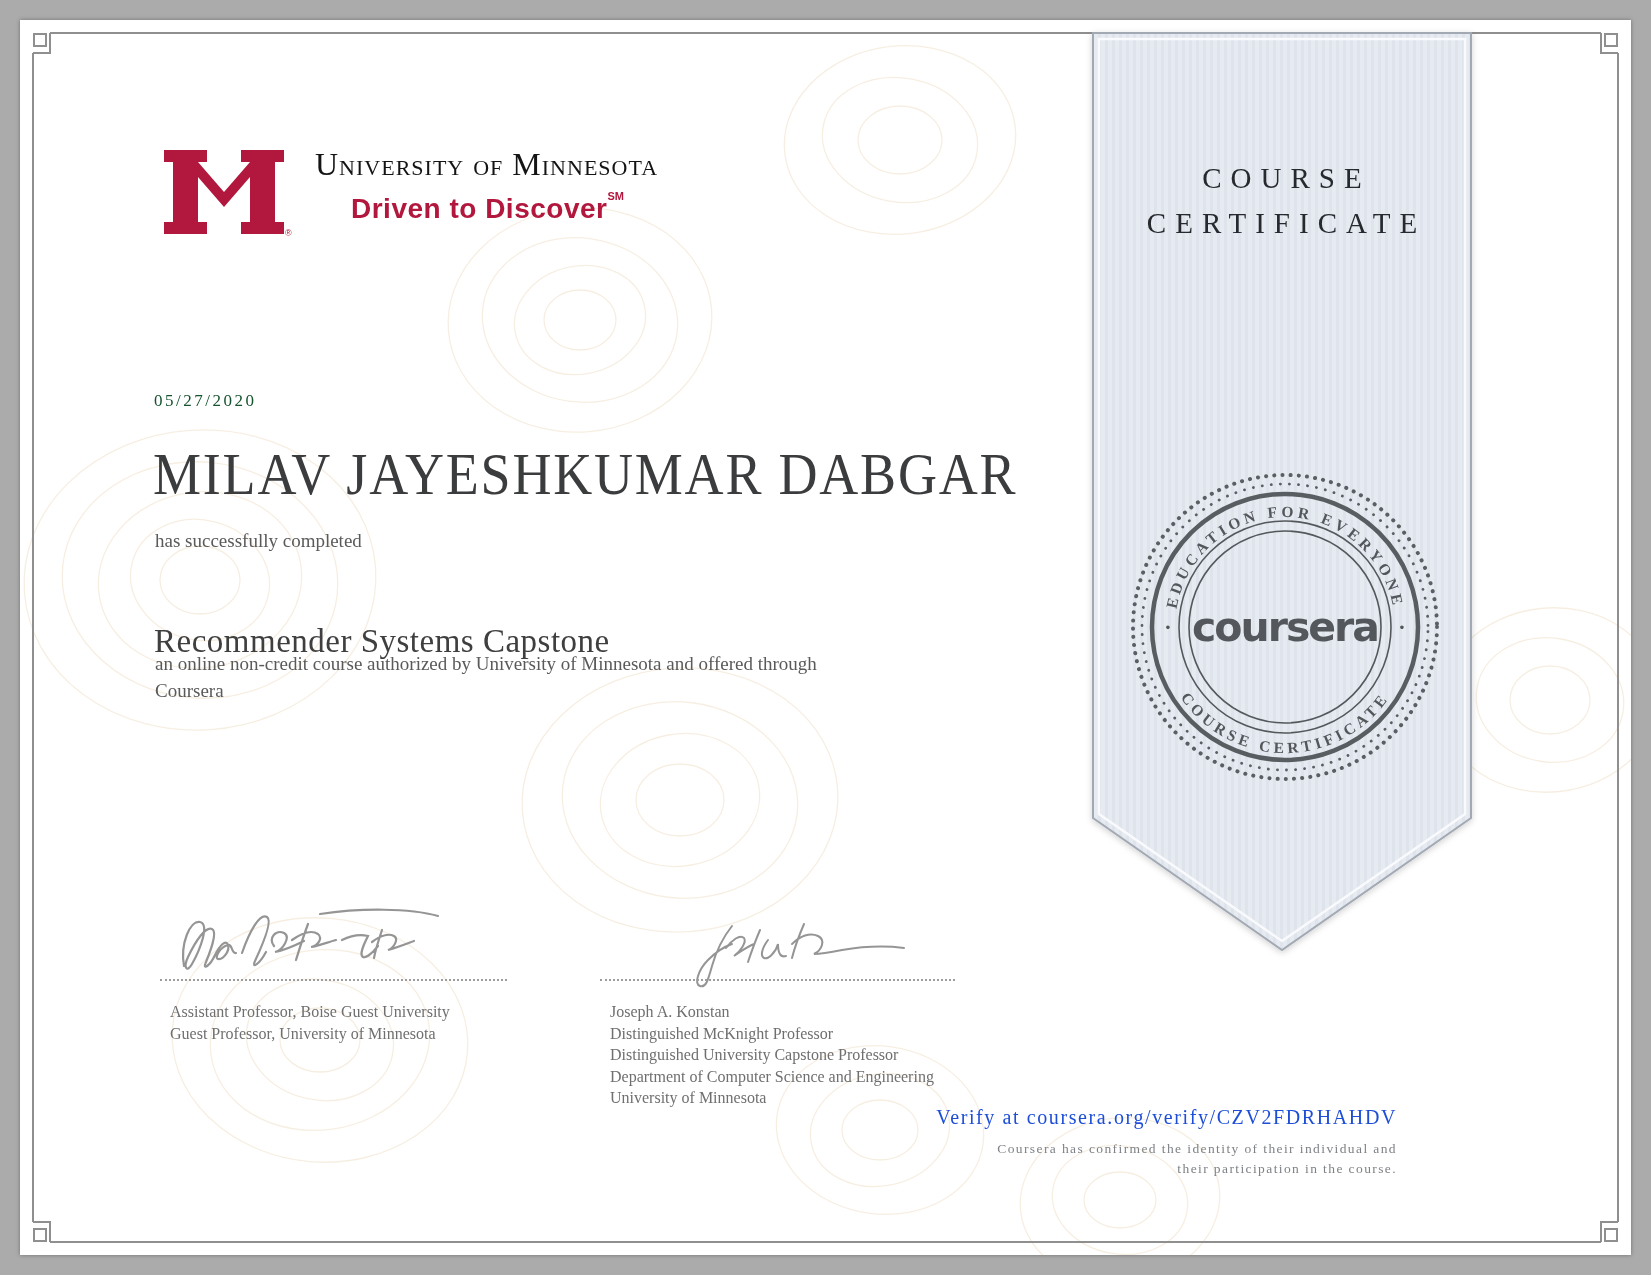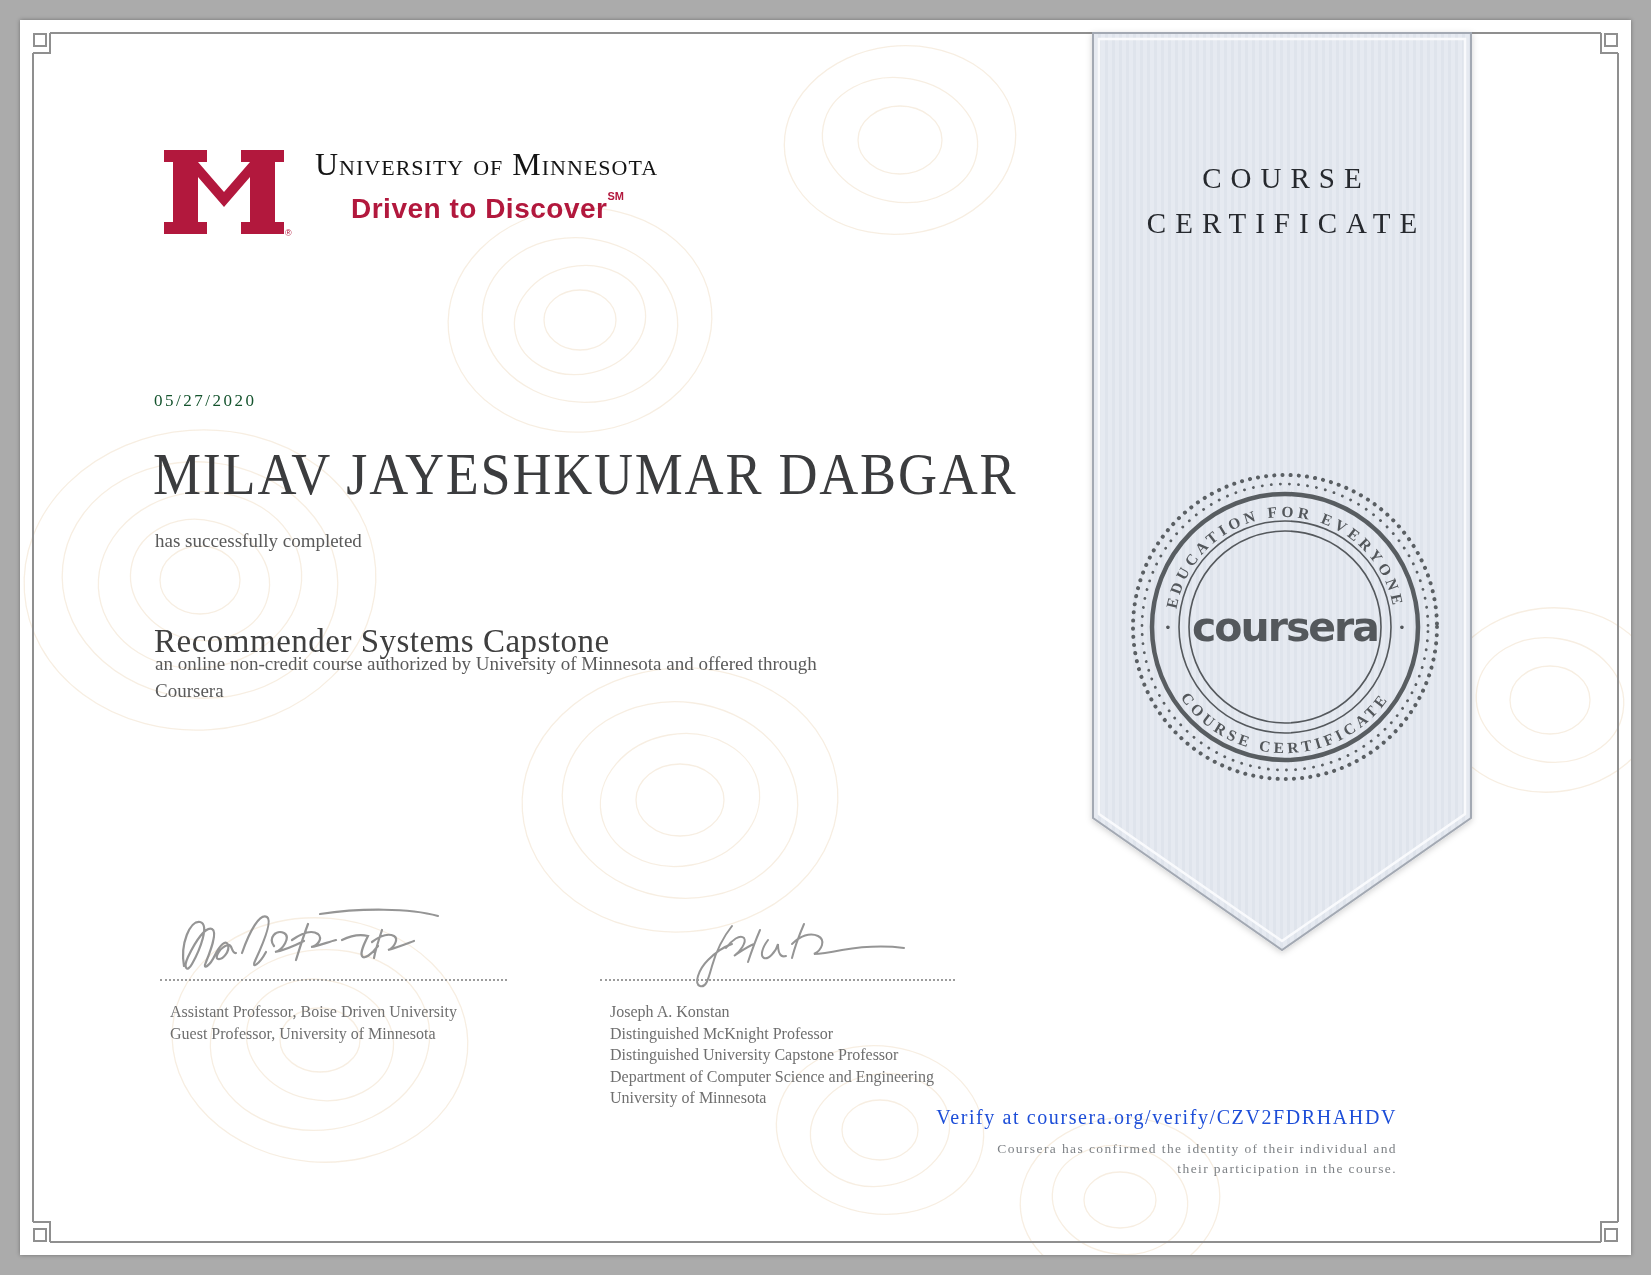--- a/index.html
+++ b/index.html
@@ -137,21 +137,21 @@
       <g fill="none" stroke="#8a8a8a" stroke-width="2.2" stroke-linecap="round" opacity=".9">
         <path d="M14,66 C10,44 20,20 30,22 C40,24 30,50 22,64 C17,73 13,68 18,57 C26,40 36,26 42,29 C48,32 40,52 36,62 C32,71 40,66 45,55 C50,45 56,39 58,45 C60,51 53,60 48,59 C44,58 50,47 58,45 C63,44 61,54 66,53"></path>
         <path d="M72,53 C80,30 90,13 97,17 C103,21 92,46 85,61 C81,69 89,65 96,52"></path>
         <path d="M104,46 C98,38 106,29 114,33 C121,37 113,50 105,52 C116,50 126,45 134,41 M138,24 C132,40 128,54 126,60 M122,40 C132,33 142,30 148,34 C153,38 148,46 141,47 C149,46 158,42 166,40"></path>
         <path d="M172,40 C180,36 190,34 198,36 C194,44 190,52 192,56 C194,60 202,54 208,46 M212,30 C208,42 205,52 204,58 M202,42 C210,36 218,33 224,36 C229,39 224,48 218,50 C226,48 236,44 244,41"></path>
         <path d="M150,14 C190,8 240,8 268,16"></path>
       </g>
     </svg>
     <div class="abs sig-line" style="left:140px;top:959px;width:347px;"></div>
     <div class="abs sig-titles" style="left:150px;top:981px;">
-      <div>Assistant Professor, Boise Driven University</div>
+      <div>Assistant Professor, Boise Guest University</div>
       <div>Guest Professor, University of Minnesota</div>
     </div>
 
     <svg class="abs" style="left:600px;top:898px;" width="330" height="75" viewBox="0 0 330 75">
       <g fill="none" stroke="#8a8a8a" stroke-width="2" stroke-linecap="round" opacity=".9">
         <path d="M112,8 C104,18 96,34 92,48 C88,62 86,70 80,68 C74,66 78,52 88,42 C96,34 106,28 112,26"></path>
         <path d="M106,30 C112,22 120,16 124,20 C127,24 120,34 114,38 C120,34 128,28 134,26 M140,12 C134,26 130,38 128,44"></path>
         <path d="M148,22 C142,30 140,38 144,40 C148,42 156,34 158,26 C158,34 160,40 166,38"></path>
         <path d="M184,6 C178,20 174,32 172,40 M172,26 C180,18 190,14 198,18 C206,22 202,32 194,36 C202,36 212,34 222,32 C246,28 268,28 284,30"></path>
       </g>

